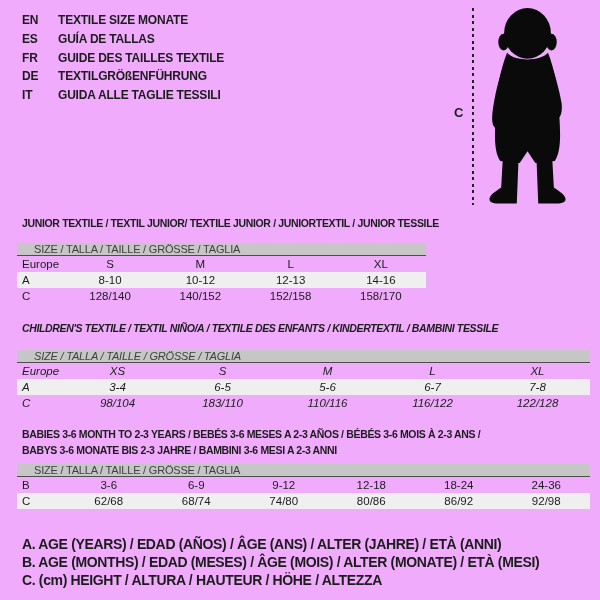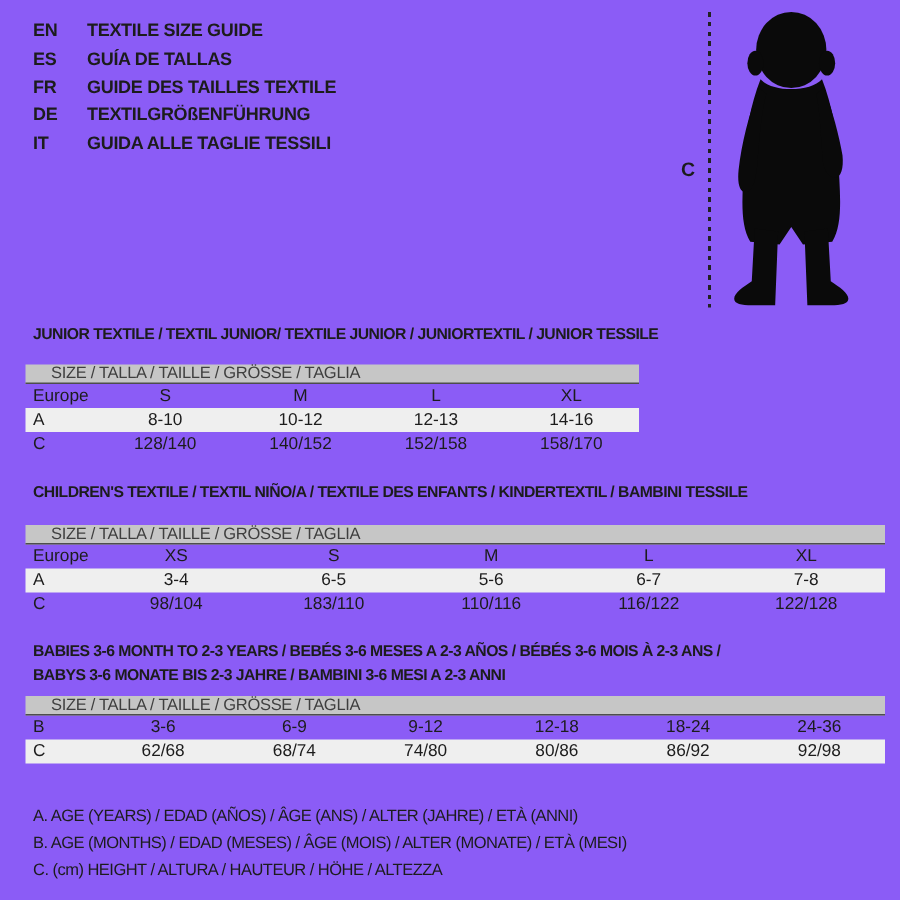--- a/index.html
+++ b/index.html
@@ -1,61 +1,61 @@
 <!DOCTYPE html>
 <html><head>
 <meta charset="utf-8">
 <style>
   html,body { margin:0; padding:0; background:#ffffff; }
   .canvas {
-    position:relative; width:600px; height:600px; background:#8b5cf6; overflow:hidden;
+    position:relative; width:600px; height:600px; background:#f0abfc; overflow:hidden;
     font-family:"Liberation Sans", sans-serif; color:#1c1c1c;
     --bar-bg:#c6c6c6; --stripe:#efefef; --bar-border:#4d4d4d;
   }
 
   
   .lang-block { position:absolute; left:22px; top:11px; }
   .lang-row { display:flex; height:18.7px; align-items:center; font-weight:bold; font-size:12px; letter-spacing:-0.2px; white-space:nowrap; }
   .lang-code { width:36px; flex:0 0 36px; }
 
   
   .dash-line { position:absolute; left:472px; top:8px; width:2px; height:197px;
     background:repeating-linear-gradient(to bottom,#222 0 3px,transparent 3px 6.5px); }
   .figure-label { position:absolute; left:454px; top:105px; font-weight:bold; font-size:13px; }
   .baby { position:absolute; left:481px; top:6px; }
 
   
   .table-section { position:absolute; left:17px; }
   #table-0 { top:216px; width:409px; }
-  #table-1 { top:321px; width:573px; }
+  #table-1 { top:321px; width:573px;font-style:italic; }
   #table-2 { top:427px; width:573px; }
   .t-title { font-weight:bold; font-size:10.5px; letter-spacing:-0.35px; line-height:15.5px; padding-left:5px; white-space:nowrap; }
   .t-bar { height:12px; background:var(--bar-bg); border-bottom:1px solid var(--bar-border);
     font-size:11px; color:#3f3f3f; padding-left:17px; display:flex; align-items:center; letter-spacing:-0.2px; }
   #table-0 .t-bar { margin-top:11.5px; }
   #table-1 .t-bar { margin-top:13.5px; }
   #table-2 .t-bar { margin-top:6px; }
   .t-row { display:flex; height:16px; align-items:center; font-size:11.5px; }
   .t-row.striped { background:var(--stripe); }
   .t-cell-label { width:48px; flex:0 0 48px; padding-left:5px; box-sizing:border-box; }
   .t-cell { flex:1; text-align:center; }
 
   
-  .footnotes { position:absolute; left:22px; top:535px; font-weight:normal; font-size:11px;
+  .footnotes { position:absolute; left:22px; top:535px; font-weight:bold; font-size:14px;
     letter-spacing:-0.35px; line-height:18.2px; white-space:nowrap; }
 </style>
 </head>
 <body>
 
 <div class="canvas" style="--bar-bg: #c6c6c6; --stripe: #efefef; --bar-border: #4d4d4d; color: rgb(28, 28, 28);">
 
   <div class="lang-block" id="lang-root">
       <div class="lang-row">
         <div class="lang-code">EN</div>
-        <div class="lang-title">TEXTILE SIZE GUIDE</div>
+        <div class="lang-title">TEXTILE SIZE MONATE</div>
       </div>
       <div class="lang-row">
         <div class="lang-code">ES</div>
         <div class="lang-title">GUÍA DE TALLAS</div>
       </div>
       <div class="lang-row">
         <div class="lang-code">FR</div>
         <div class="lang-title">GUIDE DES TAILLES TEXTILE</div>
       </div>
       <div class="lang-row">

